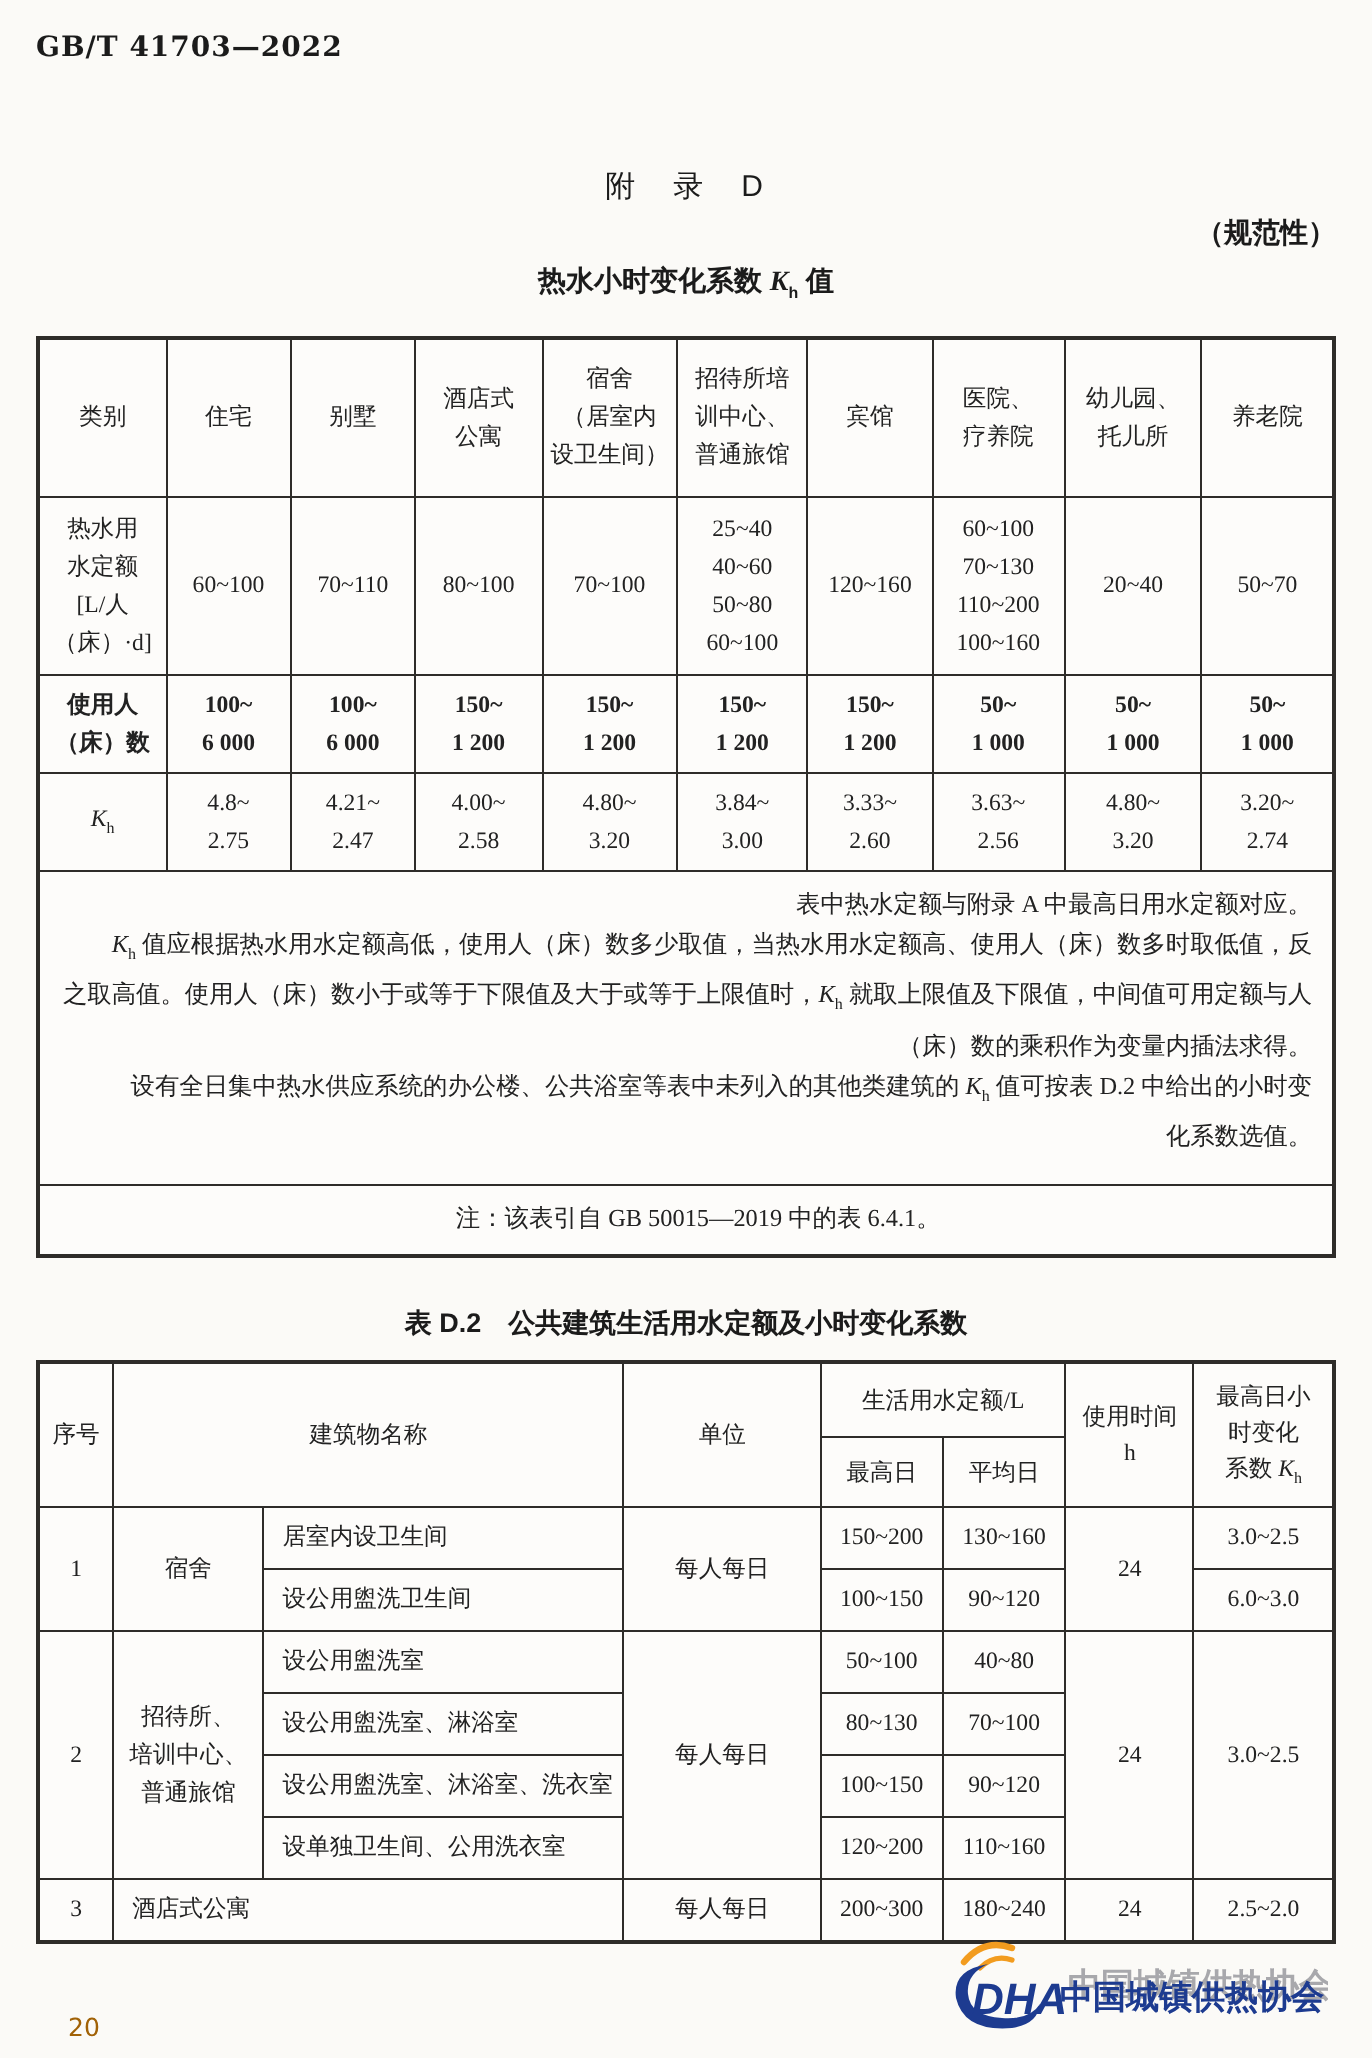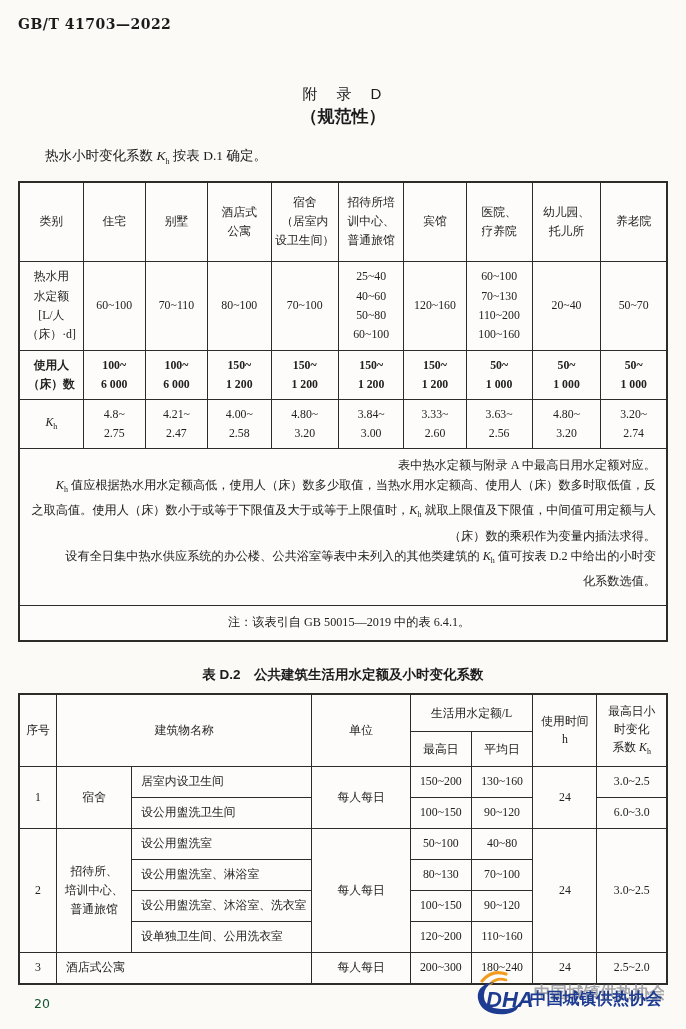--- a/index.html
+++ b/index.html
@@ -10,22 +10,22 @@
     position:relative;
   }
   .page{padding:16px 18px 0 18px;box-sizing:border-box;height:100%;position:relative;}
 
   .doc-header{font-weight:bold;font-size:14px;letter-spacing:.5px;
     font-family:"DejaVu Serif","Liberation Serif",serif;}
 
   .appendix-head{text-align:center;margin-top:50px;}
   .appendix-label{font-weight:normal;font-size:15px;letter-spacing:2px;line-height:23px;
     font-family:"Liberation Sans","DejaVu Sans",sans-serif;}
-  .appendix-normative{font-weight:bold;font-size:17px;line-height:23px;
-    font-family:"Liberation Sans","DejaVu Sans",sans-serif;}
+  .appendix-normative{font-weight:bold;font-size:14px;line-height:23px;
+    font-family:"Liberation Sans","DejaVu Sans",sans-serif;text-align:right;}
   .appendix-title{font-weight:bold;font-size:14px;line-height:24px;
     font-family:"Liberation Sans","DejaVu Sans",sans-serif;}
 
   .intro{margin:18px 0 0 0;font-size:13.5px;text-indent:2em;line-height:20px;}
 
   .table-title{text-align:center;font-weight:bold;font-size:13.5px;margin-top:16px;
     font-family:"Liberation Sans","DejaVu Sans",sans-serif;}
 
   table{border-collapse:collapse;width:100%;table-layout:fixed;margin-top:9px;
     background:#fdfcfa;}
@@ -52,39 +52,39 @@
 
   .t2-title{margin-top:24px;}
   .t2 th{line-height:1.55;}
   .t2 .h-top th{height:32px;}
   .t2 .h-sub th{height:30px;}
   .t2 td{height:26px;margin-top:16px;}
   .t2 td.name-cell{text-align:left;padding-left:9px;white-space:normal;}
   .t2 td.group-cell{white-space:pre-line;}
 
   .footer{position:absolute;left:18px;right:18px;bottom:8px;height:58px;}
-  .page-number{position:absolute;left:16px;bottom:10px;font-size:12.5px;color:#14532d;
+  .page-number{position:absolute;left:16px;bottom:0;font-size:12.5px;color:#a16207;
     font-family:"DejaVu Sans","Liberation Sans",sans-serif;}
   .logo{position:absolute;right:4px;bottom:4px;width:196px;height:52px;}
   .logo svg{width:100%;height:100%;display:block;}
   .assoc-name-shadow{fill:#9a9aa0;opacity:.85;}
 </style>
 </head>
 <body>
 
 <div class="page">
 
   <div class="doc-header">GB/T 41703—2022</div>
 
   <div class="appendix-head">
     <div class="appendix-label">附　录　D</div>
     <div class="appendix-normative">（规范性）</div>
+    <div class="appendix-title">热水小时变化系数 <i class="k">K</i><sub>h</sub> 值</div>
   </div>
 
-  <p class="intro">热水小时变化系数 <i class="k">K</i><sub>h</sub> 按表 D.1 确定。</p>
 
 
   <table class="t1">
     <colgroup>
       <col style="width:9.9%">
         <col style="width:9.6%">
         <col style="width:9.6%">
         <col style="width:9.8%">
       <col style="width:10.4%">
         <col style="width:10.1%">

